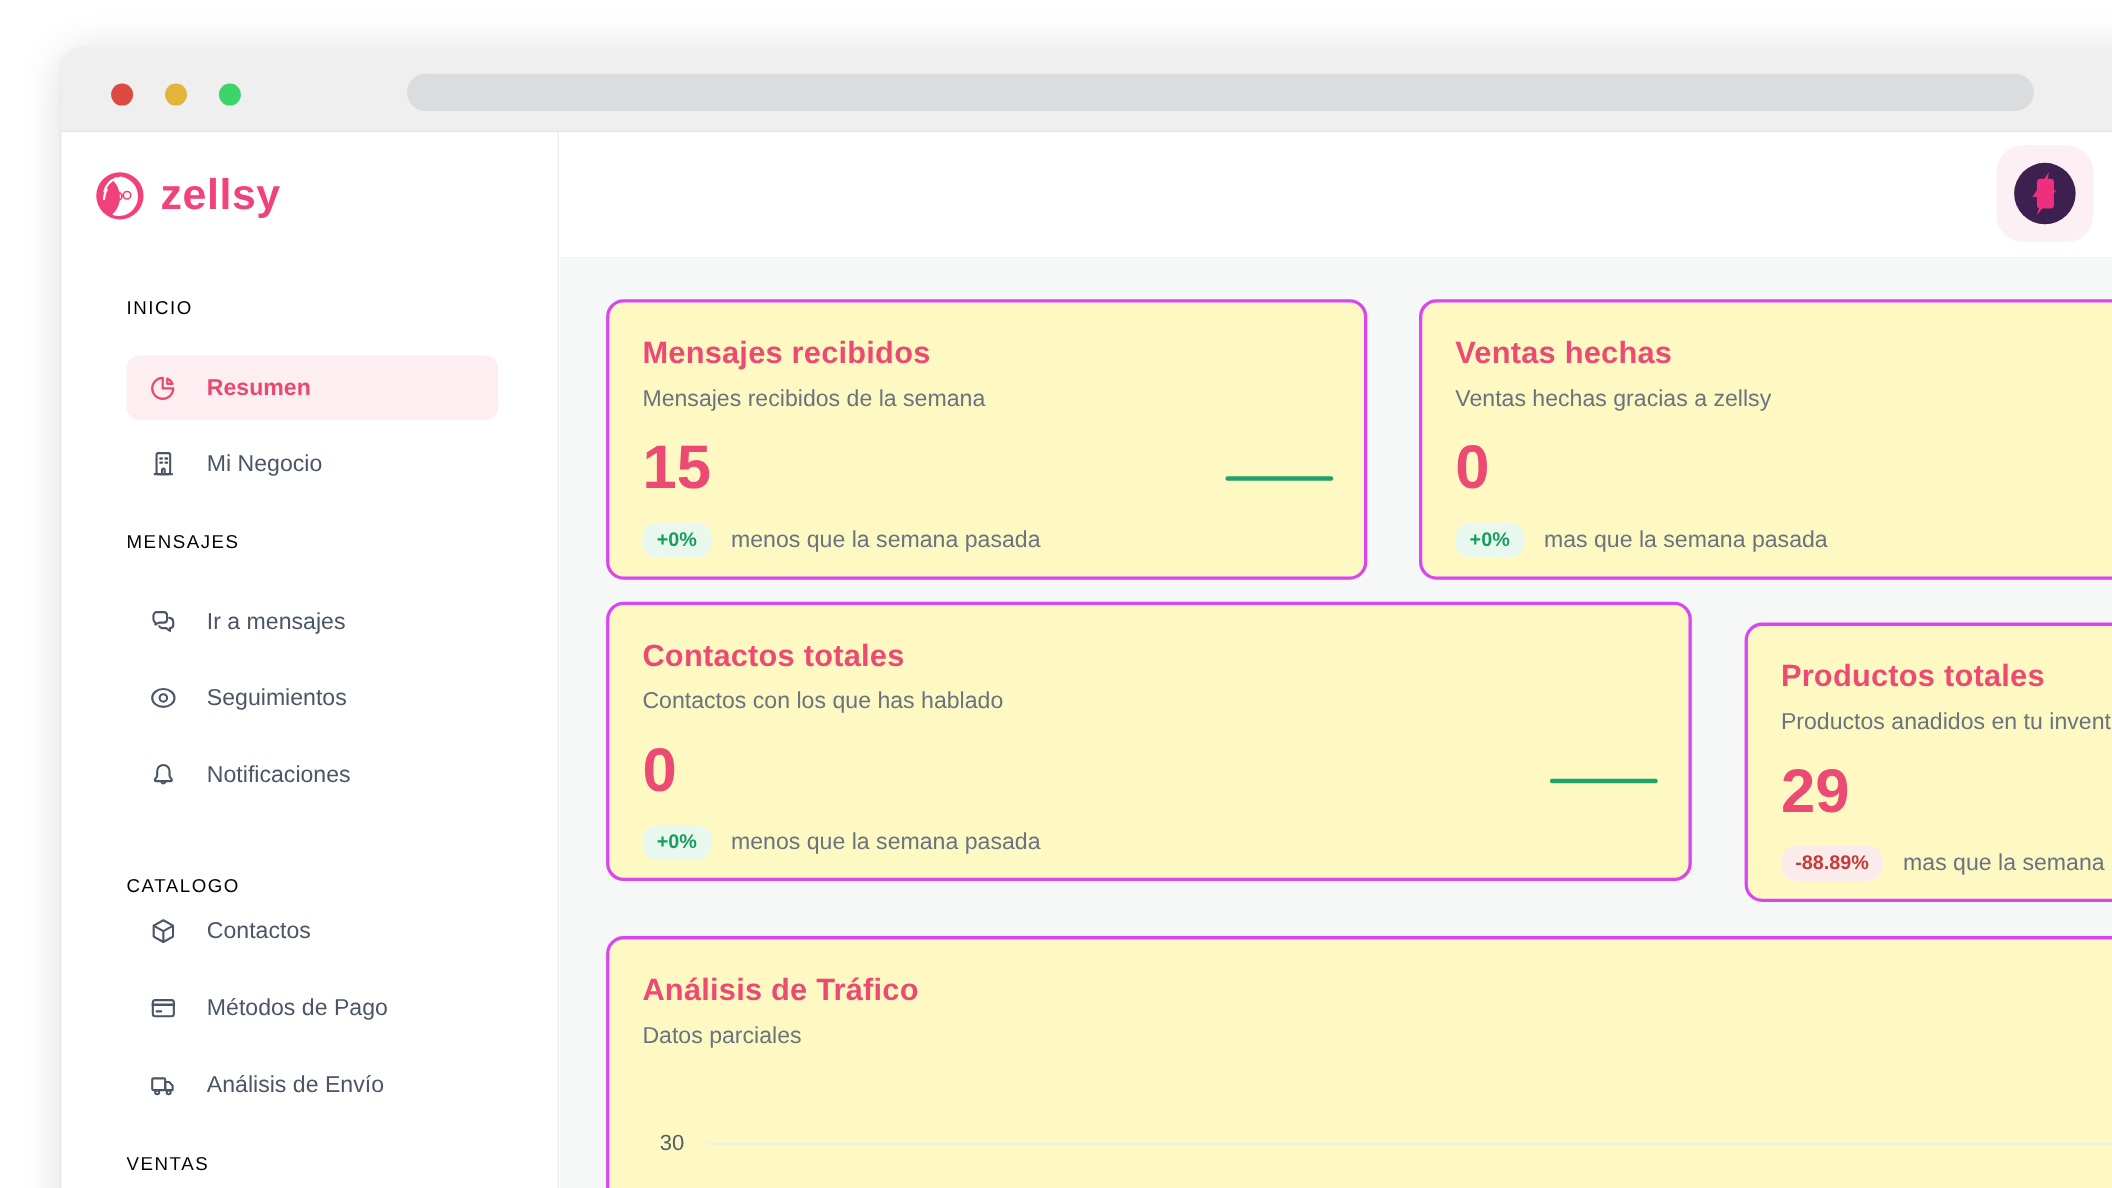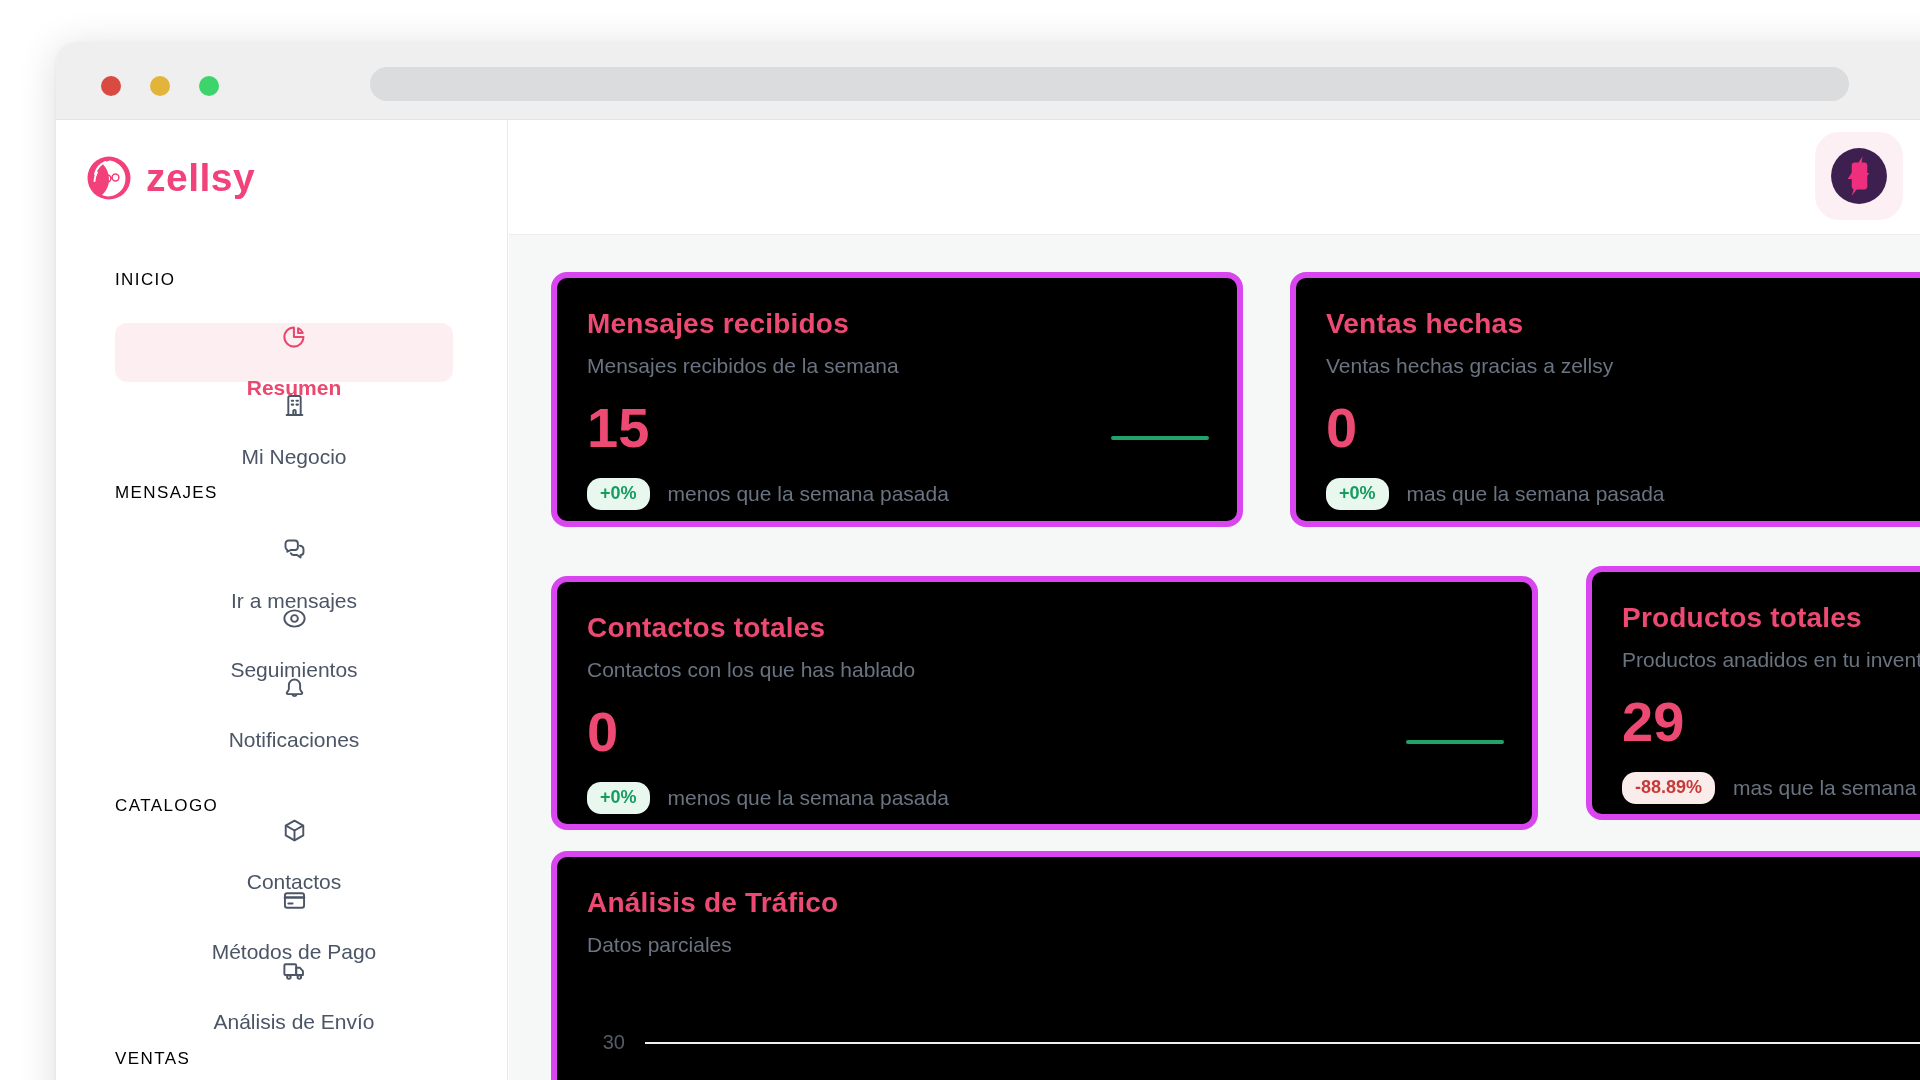--- a/index.html
+++ b/index.html
@@ -53,21 +53,20 @@
   .nav-header {
     position:absolute; left:59px;
     font-size:17px; letter-spacing:1.4px; color:#000000; font-weight:500;
   }
   .nav-item {
     position:absolute; left:59px; width:338px; height:59px;
     display:flex; align-items:center; gap:26px;
     padding-left:20px; border-radius:12px;
     color:#4b5566; font-size:21px; font-weight:500;
     cursor:pointer;
-    flex-direction:column;
   }
   .nav-item svg { width:27px; height:27px; flex:0 0 27px; }
   .nav-item.active { background:#fdeef2; color:#e9486f; font-weight:700; }
 
   
   .header {
     position:absolute; left:453px; top:78px; right:0; height:115px;
     background:#ffffff; border-bottom:1px solid #ededee;
   }
   .avatar {
@@ -78,22 +77,22 @@
     cursor:pointer;
   }
 
   
   .main {
     position:absolute; left:453px; top:193px; right:0; bottom:0;
     background:#f6f7f7;
   }
   .card {
     position:absolute;
-    background:#000000;
-    border:6px solid #d946ef;
+    background:#fef9c3;
+    border:3px solid #d946ef;
     border-radius:16px;
     padding:30px;
   }
   .card-title { font-size:28px; font-weight:700; color:#ed4a73; letter-spacing:.2px; line-height:1.15; }
   .card-sub   { margin-top:14px; font-size:21px; color:#6a7380; }
   .card-value { margin-top:22px; font-size:56px; font-weight:700; color:#ed4a73; line-height:1; }
   .card-foot  { margin-top:22px; display:flex; align-items:center; gap:18px; }
   .badge {
     font-size:18px; font-weight:700;
     padding:6px 13px; border-radius:14px; line-height:1.1;
@@ -102,21 +101,21 @@
   .badge.neg { color:#c63b38; background:#fbecec; }
   .foot-text { font-size:21px; color:#6a7380; }
   .spark {
     position:absolute; right:28px; top:158px;
     width:98px; height:4px; border-radius:2px;
     background:#1fa36b;
   }
 
   .card-stat-1 { left:42px;   top:37px;  width:692px;  height:255px; }
   .card-stat-2 { left:781px;  top:37px;  width:820px;  height:255px; }
-  .card-stat-3 { left:42px;   top:341px; width:987px;  height:254px; }
+  .card-stat-3 { left:42px;   top:312px; width:987px;  height:254px; }
   .card-stat-4 { left:1077px; top:331px; width:820px;  height:254px; }
   .card-chart  { left:42px;   top:616px; width:1525px; height:360px; }
 
   .chart-row { display:flex; align-items:center; margin-top:74px; }
   .chart-tick { width:58px; text-align:right; padding-right:20px; font-size:20px; color:#555c67; }
   .chart-gridline { flex:1; height:2px; background:#eef0ef; }
 </style>
 </head>
 <body>
 

